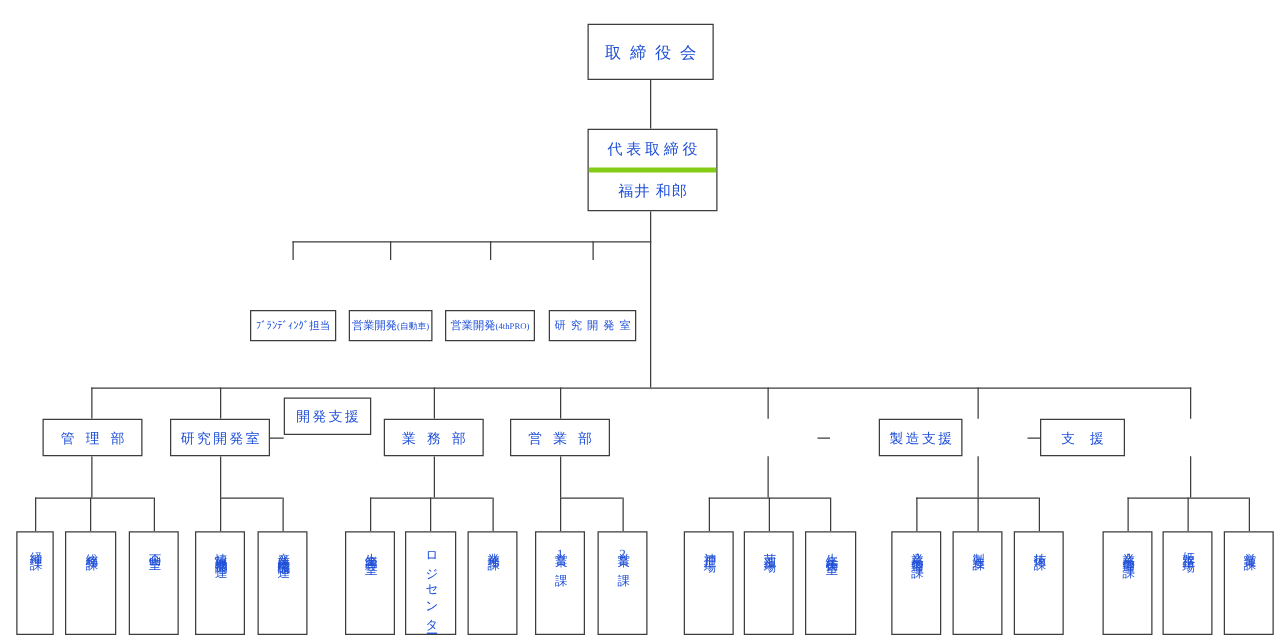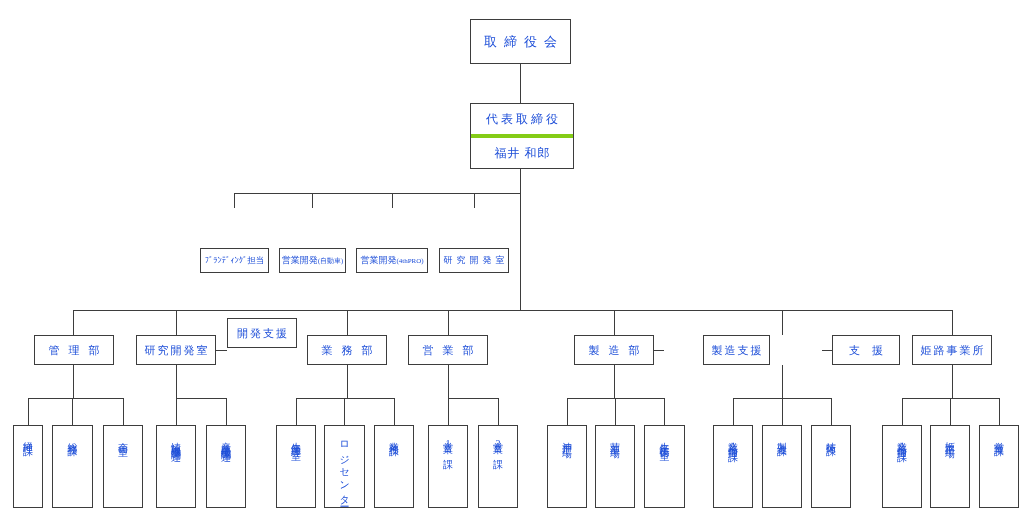--- a/index.html
+++ b/index.html
@@ -121,31 +121,25 @@
   </div>
   <div class="box b-dept" style="left:227px;top:318px;width:70px;height:30px">
     <span class="sp2">開発支援</span>
   </div>
   <div class="box b-dept" style="left:408px;top:335px;width:80px;height:30px">
     <span class="sp9">営業部</span>
   </div>
   <div class="box b-dept" style="left:307px;top:335px;width:80px;height:30px">
     <span class="sp9">業務部</span>
   </div>
-  <div class="box b-dept" style="left:574px;top:335px;width:80px;height:30px">
-    <span class="sp9">製造部</span>
-  </div>
   <div class="box b-dept" style="left:703px;top:335px;width:67px;height:30px">
     <span class="sp2">製造支援</span>
   </div>
   <div class="box b-dept" style="left:832px;top:335px;width:68px;height:30px">
     <span class="sp12">支援</span>
-  </div>
-  <div class="box b-dept" style="left:912px;top:335px;width:80px;height:30px">
-    <span class="sp2">姫路事業所</span>
   </div>
 
   <div class="box vbox" style="left:13px;top:425px;width:30px;height:83px">
     <span>経理課</span>
   </div>
   <div class="box vbox" style="left:52px;top:425px;width:41px;height:83px">
     <span>総務課</span>
   </div>
   <div class="box vbox" style="left:103px;top:425px;width:40px;height:83px">
     <span>企画室</span>

